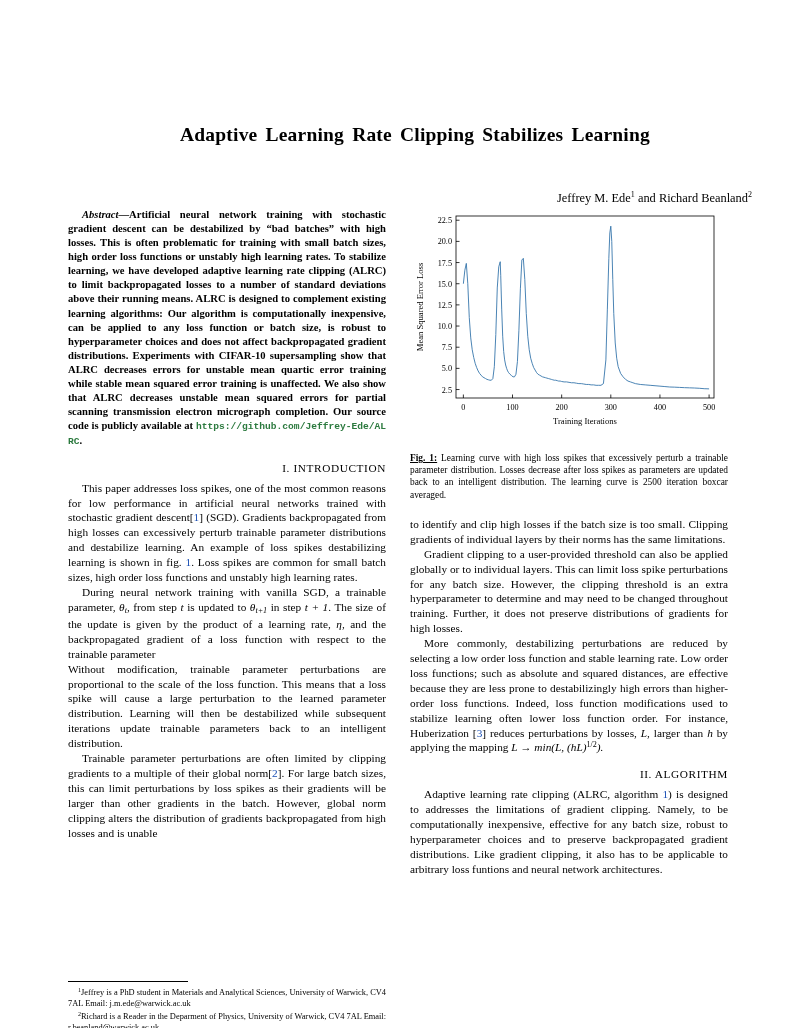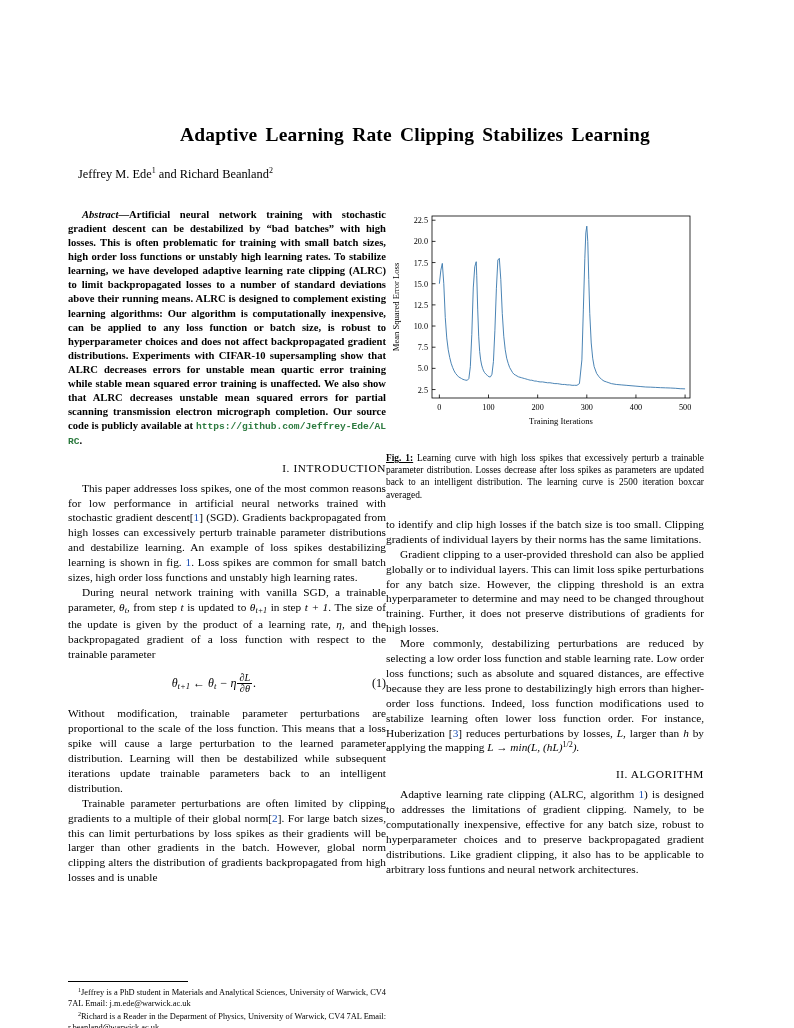--- a/index.html
+++ b/index.html
@@ -24,32 +24,33 @@
   }
   .title {
     text-align: center;
     font-size: 19.5px;
     font-weight: bold;
     letter-spacing: 0.2px;
     margin: 94px 60px 0 60px;
     word-spacing: 3px;
   }
   .authors {
-    text-align: left;
+    text-align: right;
     font-size: 12.4px;
-    margin: 20px 60px 0 60px;
+    margin: 44px 60px 0 60px;
   }
   .authors sup { font-size: 8px; vertical-align: super; }
 
   .columns {
     position: absolute;
     left: 68px;
     top: 196px;
     width: 660px;
     display: flex;
+    gap: 24px;
   }
   .col {
     width: 318px;
   }
   p {
     margin: 0;
     font-size: 11.3px;
     line-height: 1.32;
     text-align: justify;
     text-indent: 14px;
@@ -171,24 +172,20 @@
     <div class="col">
 
       <p class="abstract"><span class="lead">Abstract</span><span>—</span><span>Artificial neural network training with stochastic gradient descent can be destabilized by “bad batches” with high losses. This is often problematic for training with small batch sizes, high order loss functions or unstably high learning rates. To stabilize learning, we have developed adaptive learning rate clipping (ALRC) to limit backpropagated losses to a number of standard deviations above their running means. ALRC is designed to complement existing learning algorithms: Our algorithm is computationally inexpensive, can be applied to any loss function or batch size, is robust to hyperparameter choices and does not affect backpropagated gradient distributions. Experiments with CIFAR-10 supersampling show that ALRC decreases errors for unstable mean quartic error training while stable mean squared error training is unaffected. We also show that ALRC decreases unstable mean squared errors for partial scanning transmission electron micrograph completion. Our source code is publicly available at </span><span class="url">https://github.com/Jeffrey-Ede/ALRC</span><span>.</span></p>
 
       <div class="sec-head">I.  INTRODUCTION</div>
 
       <p><span>This paper addresses loss spikes, one of the most common reasons for low performance in artificial neural networks trained with stochastic gradient descent[</span><span class="cite">1</span><span>] (SGD). Gradients backpropagated from high losses can excessively perturb trainable parameter distributions and destabilize learning. An example of loss spikes destabilizing learning is shown in fig. </span><span class="ref">1</span><span>. Loss spikes are common for small batch sizes, high order loss functions and unstably high learning rates.</span></p>
 
       <p><span>During neural network training with vanilla SGD, a trainable parameter, </span><i>θ<sub>t</sub></i><span>, from step </span><i>t</i><span> is updated to </span><i>θ<sub>t+1</sub></i><span> in step </span><i>t + 1</i><span>. The size of the update is given by the product of a learning rate, </span><i>η</i><span>, and the backpropagated gradient of a loss function with respect to the trainable parameter</span></p>
 
-      <div class="equation">
-        <span class="eq">θ<sub>t+1</sub> ← θ<sub>t</sub> − η<span class="frac"><span class="num">∂L</span><span class="den">∂θ</span></span>.</span>
-        <span class="eqno">(1)</span>
-      </div>
 
       <p class="noindent">Without modification, trainable parameter perturbations are proportional to the scale of the loss function. This means that a loss spike will cause a large perturbation to the learned parameter distribution. Learning will then be destabilized while subsequent iterations update trainable parameters back to an intelligent distribution.</p>
 
       <p><span>Trainable parameter perturbations are often limited by clipping gradients to a multiple of their global norm[</span><span class="cite">2</span><span>]. For large batch sizes, this can limit perturbations by loss spikes as their gradients will be larger than other gradients in the batch. However, global norm clipping alters the distribution of gradients backpropagated from high losses and is unable</span></p>
 
     </div>
 
     <div class="col">
 
       <div class="figure">

